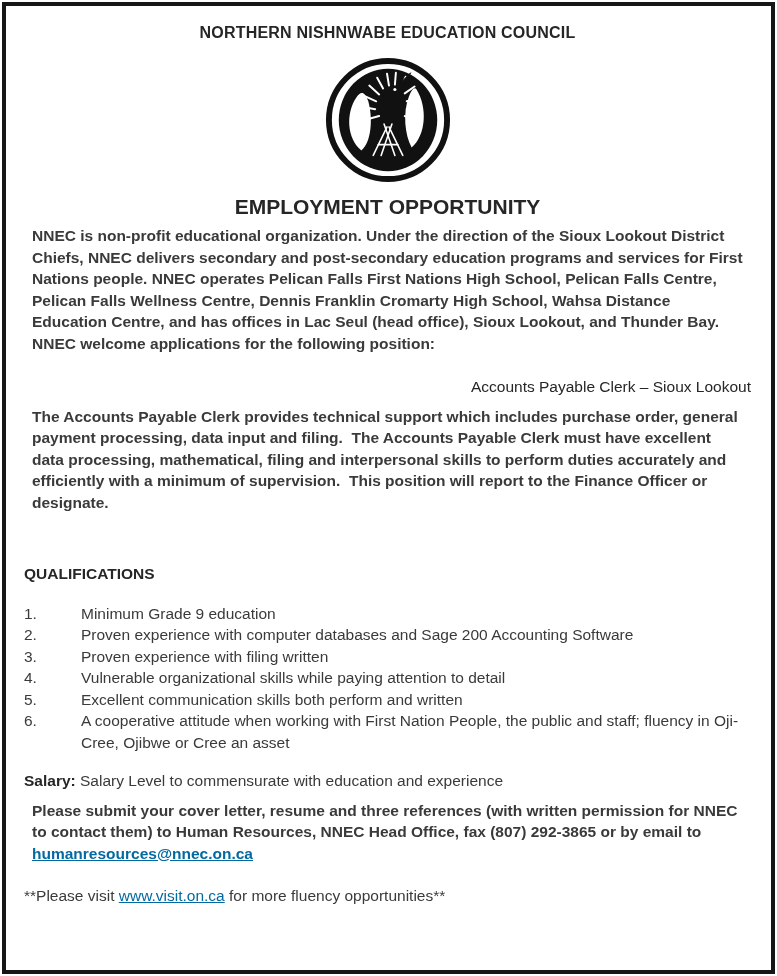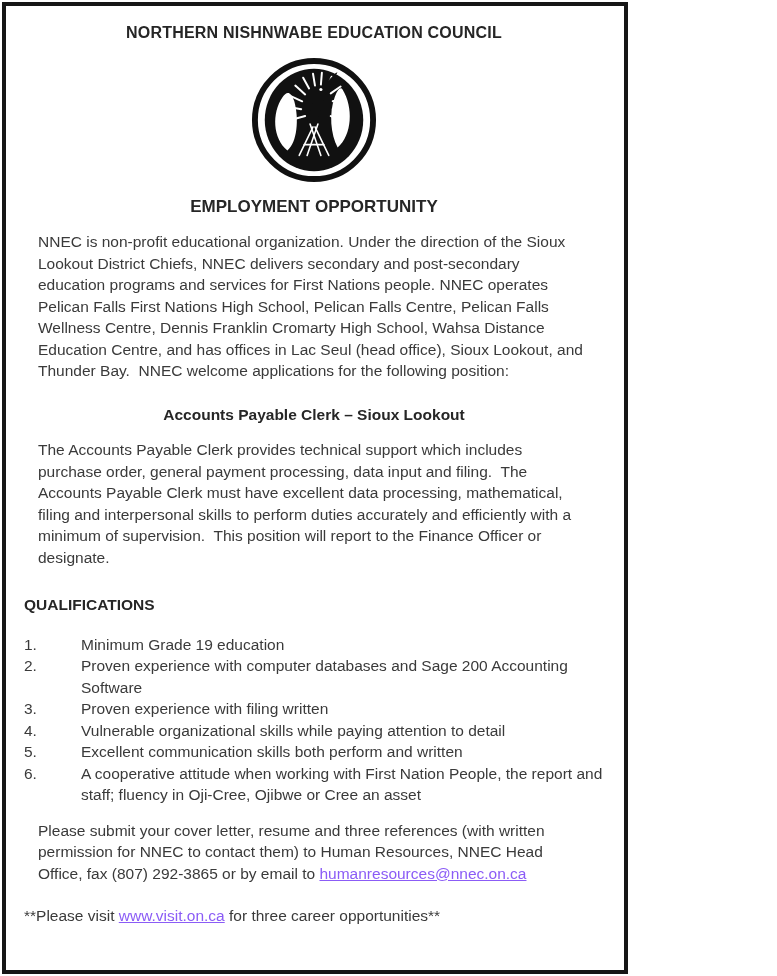--- a/index.html
+++ b/index.html
@@ -3,21 +3,21 @@
 <meta charset="utf-8">
 <style>
   html, body {
     margin: 0;
     padding: 0;
     background: #ffffff;
   }
   .page {
     position: relative;
     box-sizing: border-box;
-    width: 626px;
+    width: 773px;
     height: 972px;
     margin: 2px;
     border: 4px solid #161616;
     background: #ffffff;
     font-family: "Liberation Sans", sans-serif;
     font-size: 15.5px;
     line-height: 21.5px;
     color: #3a3a3a;
     overflow: hidden;
   }
@@ -34,56 +34,58 @@
     letter-spacing: 0.2px;
   }
   .logo-wrap {
     margin-top: 12px;
     height: 128px;
     display: flex;
     justify-content: center;
   }
   .section-heading {
     margin-top: 12px;
-    font-size: 17px;
+    font-size: 21px;
     font-weight: bold;
     color: #262626;
   }
   p.body-text {
-    margin: 14px;
+    margin: 8px;
     white-space: pre-wrap;
+    font-weight: bold;
   }
   .intro { margin-top: 24px; }
   .position-title {
     margin-top: 22px;
-    font-weight: bold;
+    font-weight: normal;
     color: #262626;
+    text-align: right;
   }
   .position-desc { margin-top: 17px; }
   .qualifications-heading {
-    margin-top: 26px;
+    margin-top: 50px;
     font-weight: bold;
     color: #262626;
   }
   .q-list { margin-top: 18px; }
   .q-item { display: flex; }
   .q-num {
     flex: none;
     width: 57px;
   }
   .q-text { flex: 1; white-space: pre-wrap; }
 
   .salary-line { margin-top: 17px; white-space: pre-wrap; }
   .salary-label { font-weight: bold; color: #262626; }
 
   .closing { margin-top: 16px; }
   .submit { margin-top: 0; }
 
   a.doc-link {
-    color: #8b5cf6;
+    color: #0369a1;
     text-decoration: underline;
     cursor: pointer;
   }
   .footer-line { margin-top: 21px; white-space: pre-wrap; }
 </style>
 </head>
 <body>
 
 <div class="page">
   <div class="content">
@@ -138,44 +140,45 @@
 
     <div class="position-title center">Accounts Payable Clerk – Sioux Lookout</div>
 
     <p class="body-text position-desc">The Accounts Payable Clerk provides technical support which includes purchase order, general payment processing, data input and filing.  The Accounts Payable Clerk must have excellent data processing, mathematical, filing and interpersonal skills to perform duties accurately and efficiently with a minimum of supervision.  This position will report to the Finance Officer or designate.</p>
 
     <div class="qualifications-heading">QUALIFICATIONS</div>
 
     <div class="q-list">
         <div class="q-item">
           <span class="q-num">1.</span>
-          <span class="q-text">Minimum Grade 19 education</span>
+          <span class="q-text">Minimum Grade 9 education</span>
         </div>
         <div class="q-item">
           <span class="q-num">2.</span>
           <span class="q-text">Proven experience with computer databases and Sage 200 Accounting Software</span>
         </div>
         <div class="q-item">
           <span class="q-num">3.</span>
           <span class="q-text">Proven experience with filing written</span>
         </div>
         <div class="q-item">
           <span class="q-num">4.</span>
           <span class="q-text">Vulnerable organizational skills while paying attention to detail</span>
         </div>
         <div class="q-item">
           <span class="q-num">5.</span>
           <span class="q-text">Excellent communication skills both perform and written</span>
         </div>
         <div class="q-item">
           <span class="q-num">6.</span>
-          <span class="q-text">A cooperative attitude when working with First Nation People, the report and staff; fluency in Oji-Cree, Ojibwe or Cree an asset</span>
+          <span class="q-text">A cooperative attitude when working with First Nation People, the public and staff; fluency in Oji-Cree, Ojibwe or Cree an asset</span>
         </div>
       </div>
 
+    <div class="salary-line"><span class="salary-label">Salary:</span><span> </span><span>Salary Level to commensurate with education and experience</span></div>
 
 
     <p class="body-text submit"><span>Please submit your cover letter, resume and three references (with written permission for NNEC to contact them) to Human Resources, NNEC Head Office, fax (807) 292-3865 or by email to </span><a class="doc-link">humanresources@nnec.on.ca</a></p>
 
-    <div class="footer-line"><span>**Please visit </span><a class="doc-link">www.visit.on.ca</a><span> for three career opportunities**</span></div>
+    <div class="footer-line"><span>**Please visit </span><a class="doc-link">www.visit.on.ca</a><span> for more fluency opportunities**</span></div>
 
   </div>
 </div>
 
 </body></html>

